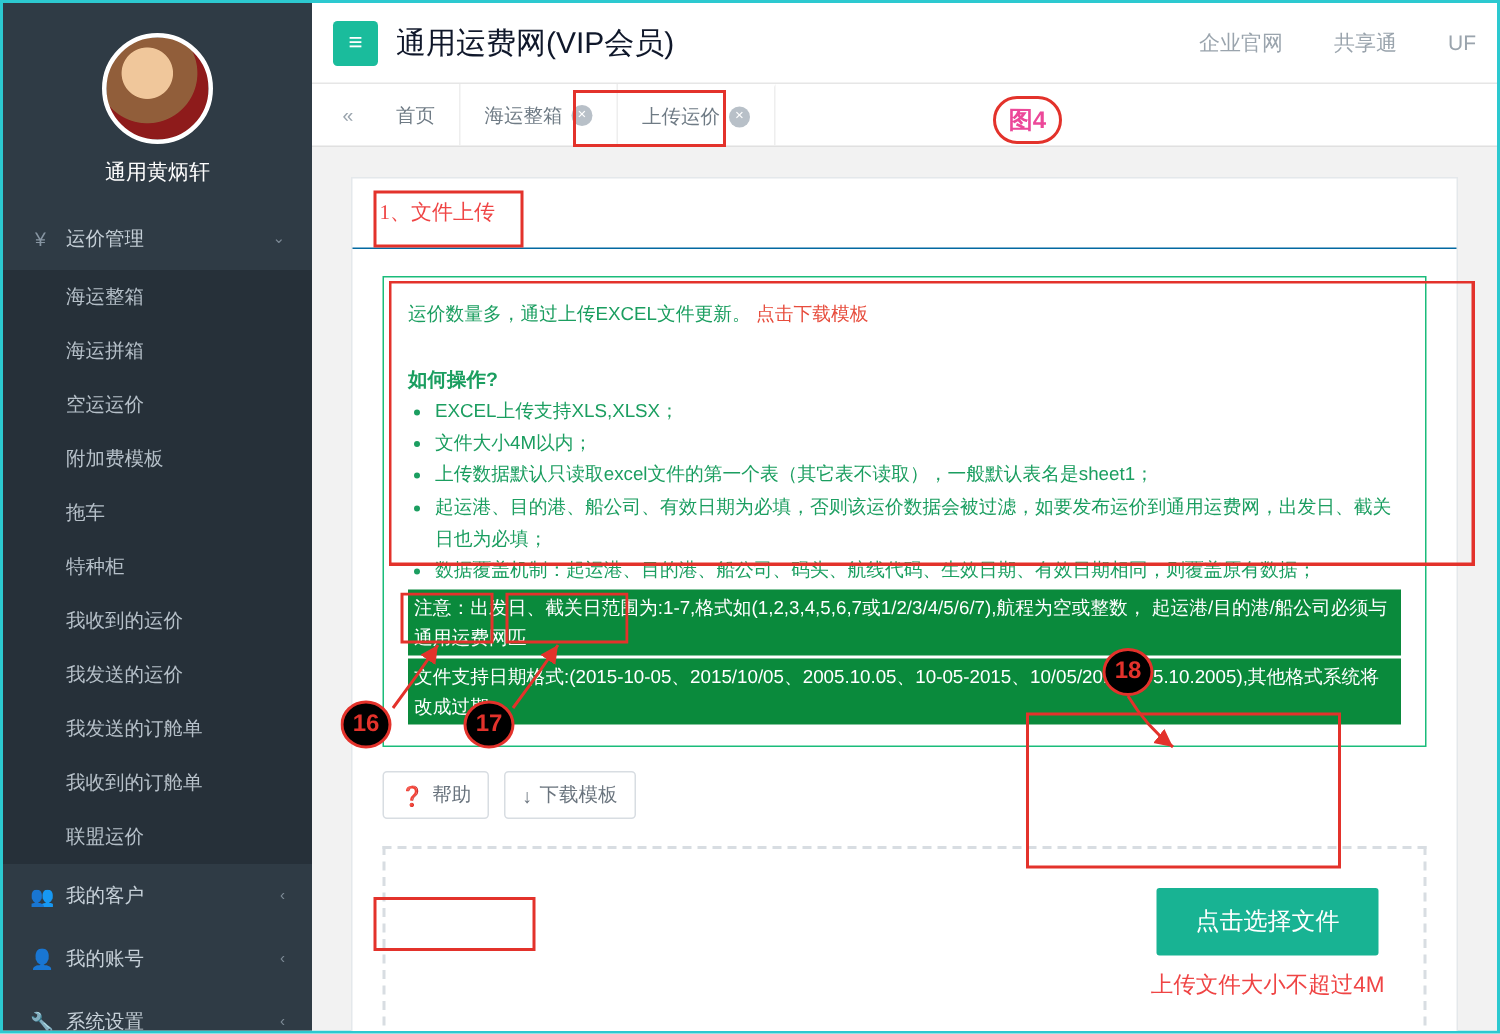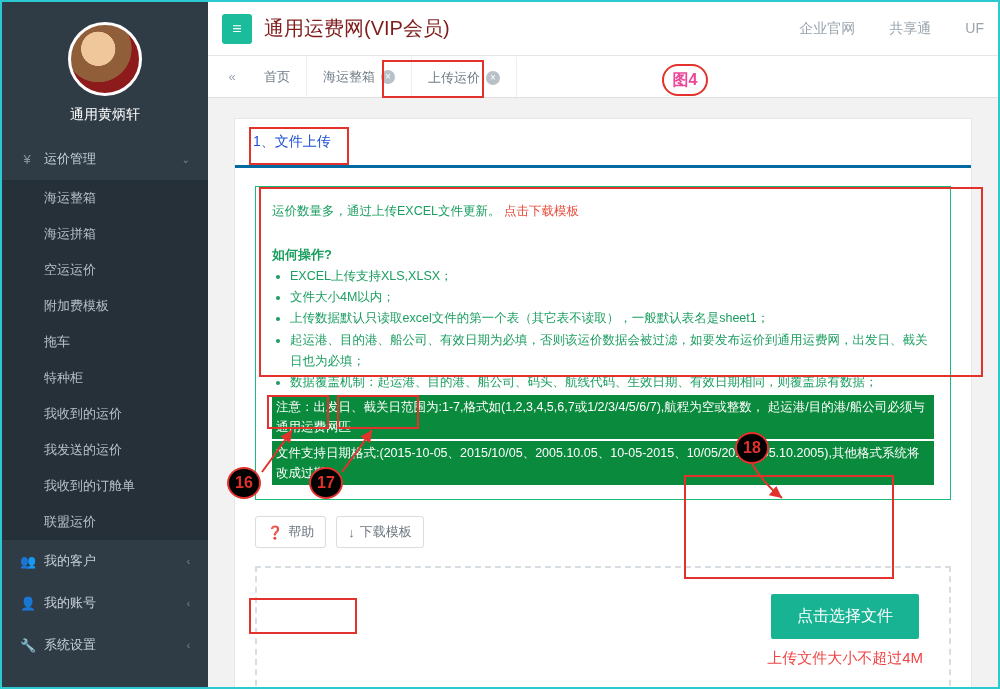--- a/index.html
+++ b/index.html
@@ -18,33 +18,33 @@
 .nav-sub { background: #263039; }
 .nav-sub-item { display: block; padding: 9px 18px 9px 42px; color: #b6c0c9; font-size: 13px; cursor: pointer; }
 
 .icon { display: inline-block; width: 14px; text-align: center; font-style: normal; color: #8795a2; }
 
 
 .main { position: absolute; left: 206px; top: 0; right: 0; height: 689px; background: #f2f2f2; overflow: hidden; }
 .topbar { height: 54px; background: #fff; border-bottom: 1px solid #e6e6e6; display: flex; align-items: center; padding: 0 14px; justify-content: space-between; }
 .topbar-left { display: flex; align-items: center; gap: 12px; }
 .menu-btn { width: 30px; height: 30px; background: #1abc9c; color: #fff; display: flex; align-items: center; justify-content: center; border-radius: 3px; cursor: pointer; font-size: 16px; }
-.page-title { font-size: 20px; color: #7f1d1d; }
+.page-title { font-size: 20px; color: #0f172a; }
 .top-links { display: flex; gap: 18px; color: #9aa4ad; font-size: 14px; }
 .top-links span { cursor: pointer; margin-left: 16px; }
 
 .tabs { height: 42px; background: #fff; border-bottom: 1px solid #e0e0e0; display: flex; align-items: stretch; padding-left: 8px; }
 .tab-nav-btn { width: 32px; display: flex; align-items: center; justify-content: center; color: #9aa4ad; cursor: pointer; }
 .tab { display: flex; align-items: center; padding: 0 16px; color: #6f7b85; cursor: pointer; border-right: 1px solid #eee; gap: 6px; }
 .tab.active { border-top: 2px solid transparent; }
 .tab-close { display: inline-flex; width: 14px; height: 14px; border-radius: 50%; background: #b8c0c8; color: #fff; font-size: 10px; align-items: center; justify-content: center; }
 
 .content { position: absolute; top: 96px; left: 0; right: 0; bottom: 0; overflow: auto; padding: 20px 26px; }
 .panel { background: #fff; border: 1px solid #e4e8eb; }
-.panel-head { padding: 14px 18px; border-bottom: 3px solid #0369a1; color: #1d4ed8; font-size: 14px; }
+.panel-head { padding: 14px 18px; border-bottom: 1px solid #0369a1; color: #ef4444; font-size: 14px; font-family: Liberation Serif, serif; }
 .panel-body { padding: 18px 20px; }
 
 .info-box { border: 1px solid #1abc7a; background: #fff; padding: 14px 16px; color: #1b9e60; font-size: 12.5px; line-height: 1.7; }
 .info-box .red { color: #e74c3c; cursor: pointer; }
 .info-box strong { font-weight: bold; font-size: 13px; }
 .info-box ul { margin-left: 18px; }
 .info-box li { list-style: disc; }
 .note-line { background: #0a8a3c; color: #fff; padding: 2px 4px; display: block; margin-top: 2px; line-height: 1.6; }
 
 .btn-row { margin-top: 16px; display: flex; gap: 10px; }
@@ -80,20 +80,21 @@
     </div>
     <div class="nav-sub">
       <span class="nav-sub-item">海运整箱</span>
       <span class="nav-sub-item">海运拼箱</span>
       <span class="nav-sub-item">空运运价</span>
       <span class="nav-sub-item">附加费模板</span>
       <span class="nav-sub-item">拖车</span>
       <span class="nav-sub-item">特种柜</span>
       <span class="nav-sub-item">我收到的运价</span>
       <span class="nav-sub-item">我发送的运价</span>
+      <span class="nav-sub-item">我发送的订舱单</span>
       <span class="nav-sub-item">我收到的订舱单</span>
       <span class="nav-sub-item">联盟运价</span>
     </div>
 
     <div class="nav-head">
       <span class="left">
           <i class="icon">👥</i>
           <span>我的客户</span>
         </span>
       <span class="chev">‹</span>

